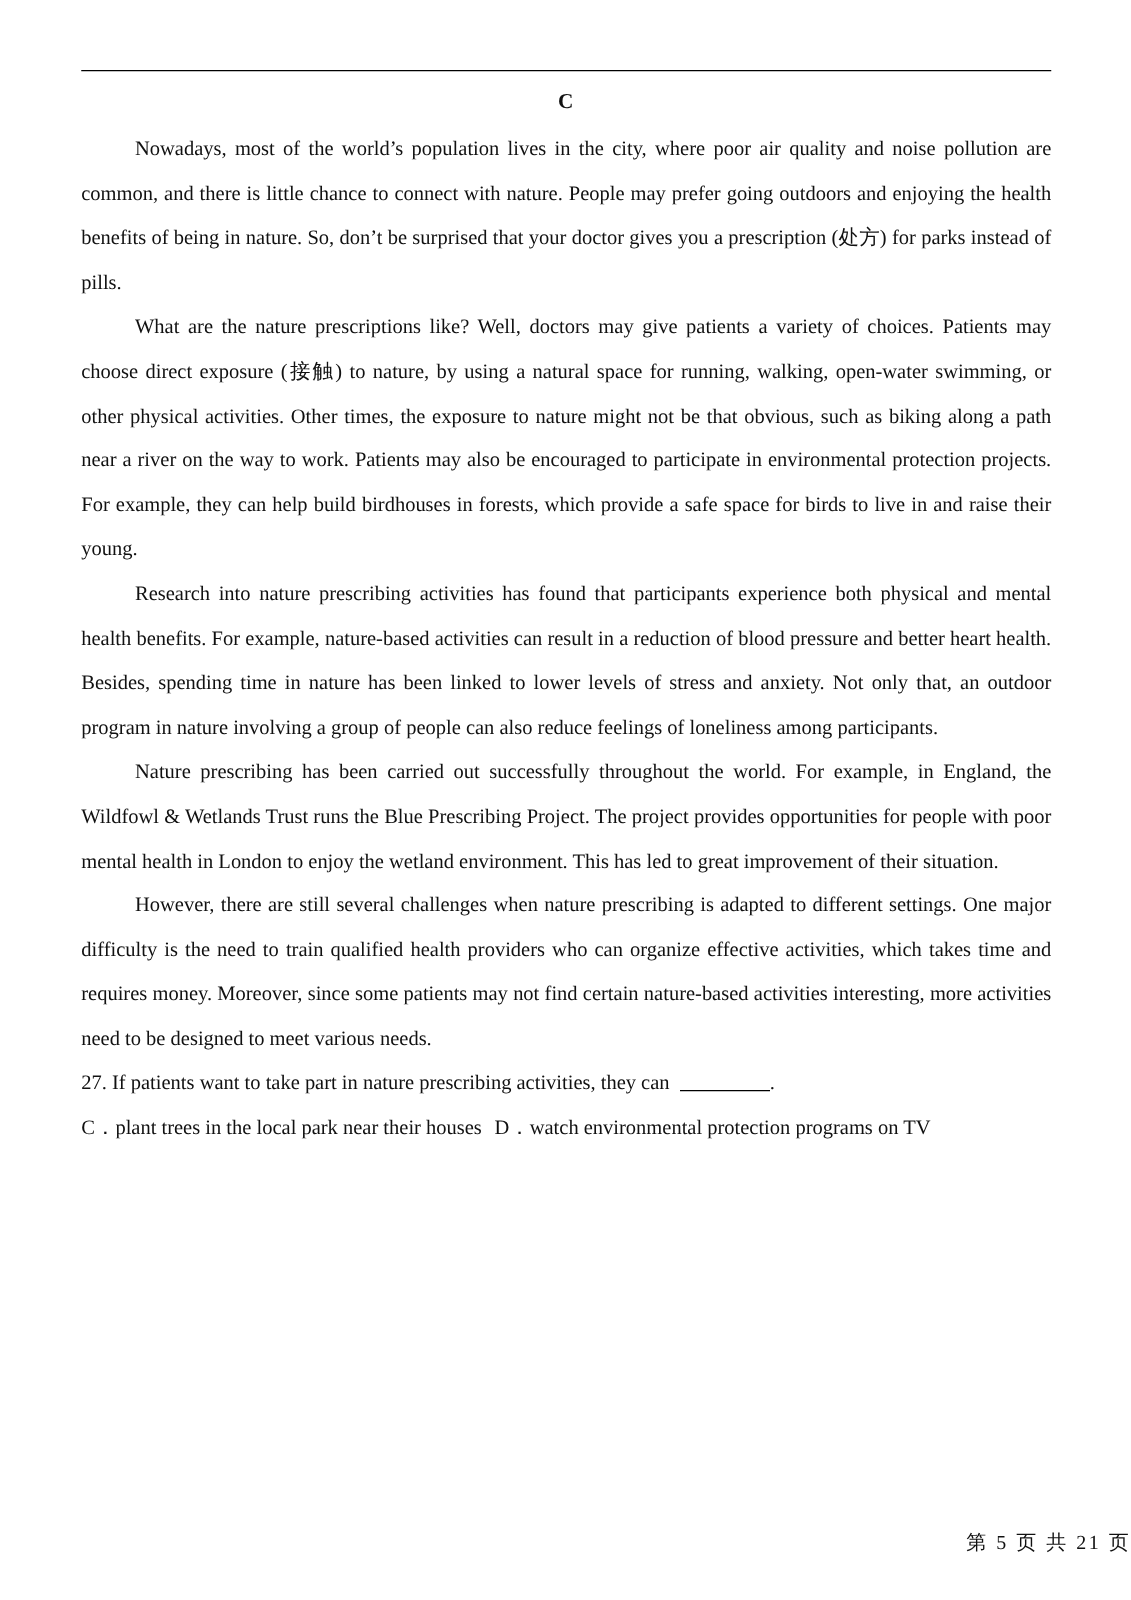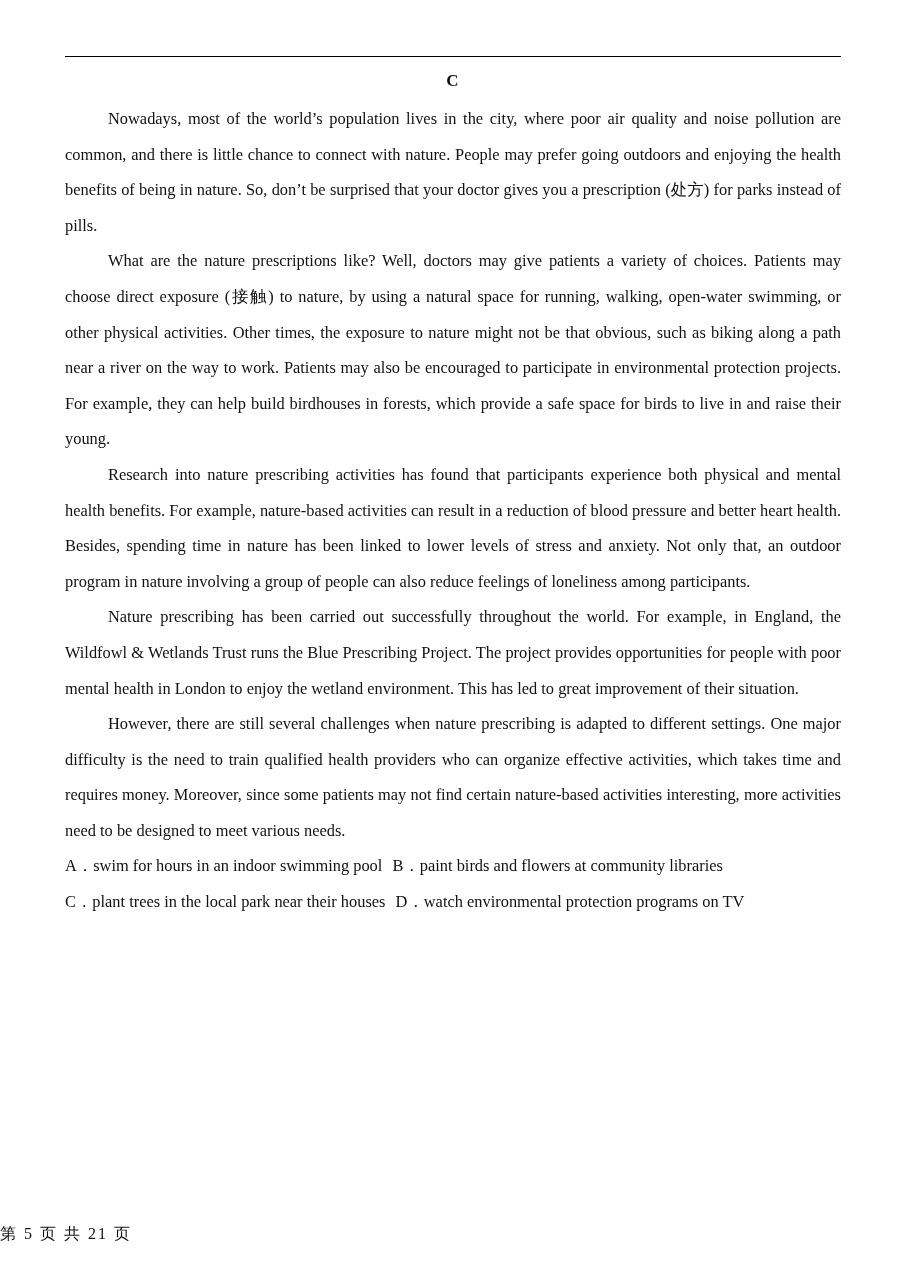--- a/index.html
+++ b/index.html
@@ -7,38 +7,39 @@
            font-family: "Liberation Serif", "DejaVu Serif", serif; color: #111; }
     .rule { position: absolute; left: 65px; top: 56px; width: 776px; height: 0; border-top: 1.5px solid #000; }
     .section-title { position: absolute; left: 0; width: 905px; top: 71px; text-align: center;
                      font-weight: bold; font-size: 17px; }
     .body { position: absolute; left: 65px; top: 101px; width: 776px; font-size: 16.4px; line-height: 35.6px; }
     .para { margin: 0; text-indent: 43px; text-align: justify; text-align-last: left; }
     .q { margin: 0; white-space: nowrap; }
     .opt { margin: 0; white-space: nowrap; }
     .opt .spacer { display: inline-block; width: 6px; }
     .blank { display: inline-block; width: 72px; border-bottom: 1px solid #000; height: 16px; vertical-align: -2px; margin-left: 4px; }
-    .footer { position: absolute; left: 0; width: 905px; top: 1224px; text-align: left; font-size: 16px; letter-spacing: 2px; }
+    .footer { position: absolute; left: 0; width: 905px; top: 1224px; text-align: right; font-size: 16px; letter-spacing: 2px; }
   </style>
 </head>
 <body>
 
 <div class="rule"></div>
 <div class="section-title">C</div>
 
 <div class="body">
   <p class="para">Nowadays, most of the world’s population lives in the city, where poor air quality and noise pollution are common, and there is little chance to connect with nature. People may prefer going outdoors and enjoying the health benefits of being in nature. So, don’t be surprised that your doctor gives you a prescription (处方) for parks instead of pills.</p>
   <p class="para">What are the nature prescriptions like? Well, doctors may give patients a variety of choices. Patients may choose direct exposure (接触) to nature, by using a natural space for running, walking, open-water swimming, or other physical activities. Other times, the exposure to nature might not be that obvious, such as biking along a path near a river on the way to work. Patients may also be encouraged to participate in environmental protection projects. For example, they can help build birdhouses in forests, which provide a safe space for birds to live in and raise their young.</p>
   <p class="para">Research into nature prescribing activities has found that participants experience both physical and mental health benefits. For example, nature-based activities can result in a reduction of blood pressure and better heart health. Besides, spending time in nature has been linked to lower levels of stress and anxiety. Not only that, an outdoor program in nature involving a group of people can also reduce feelings of loneliness among participants.</p>
   <p class="para">Nature prescribing has been carried out successfully throughout the world. For example, in England, the Wildfowl &amp; Wetlands Trust runs the Blue Prescribing Project. The project provides opportunities for people with poor mental health in London to enjoy the wetland environment. This has led to great improvement of their situation.</p>
   <p class="para">However, there are still several challenges when nature prescribing is adapted to different settings. One major difficulty is the need to train qualified health providers who can organize effective activities, which takes time and requires money. Moreover, since some patients may not find certain nature-based activities interesting, more activities need to be designed to meet various needs.</p>
 
-  <p class="opt">
-    <span><span>A．</span><span>swim for hours in an indoor swimming pool</span></span><span class="spacer"></span>
-    <span><span>B．</span><span>paint birds and flowers at community libraries</span></span>
+  <p class="q">
+    <span>27.</span>
+    <span>If patients want to take part in nature prescribing activities, they can</span>
+    <span class="blank"></span><span>.</span>
   </p>
   <p class="opt">
     <span><span>C．</span><span>plant trees in the local park near their houses</span></span><span class="spacer"></span>
     <span><span>D．</span><span>watch environmental protection programs on TV</span></span>
   </p>
 </div>
 
 <div class="footer">第 5 页 共 21 页</div>
 
 </body></html>

